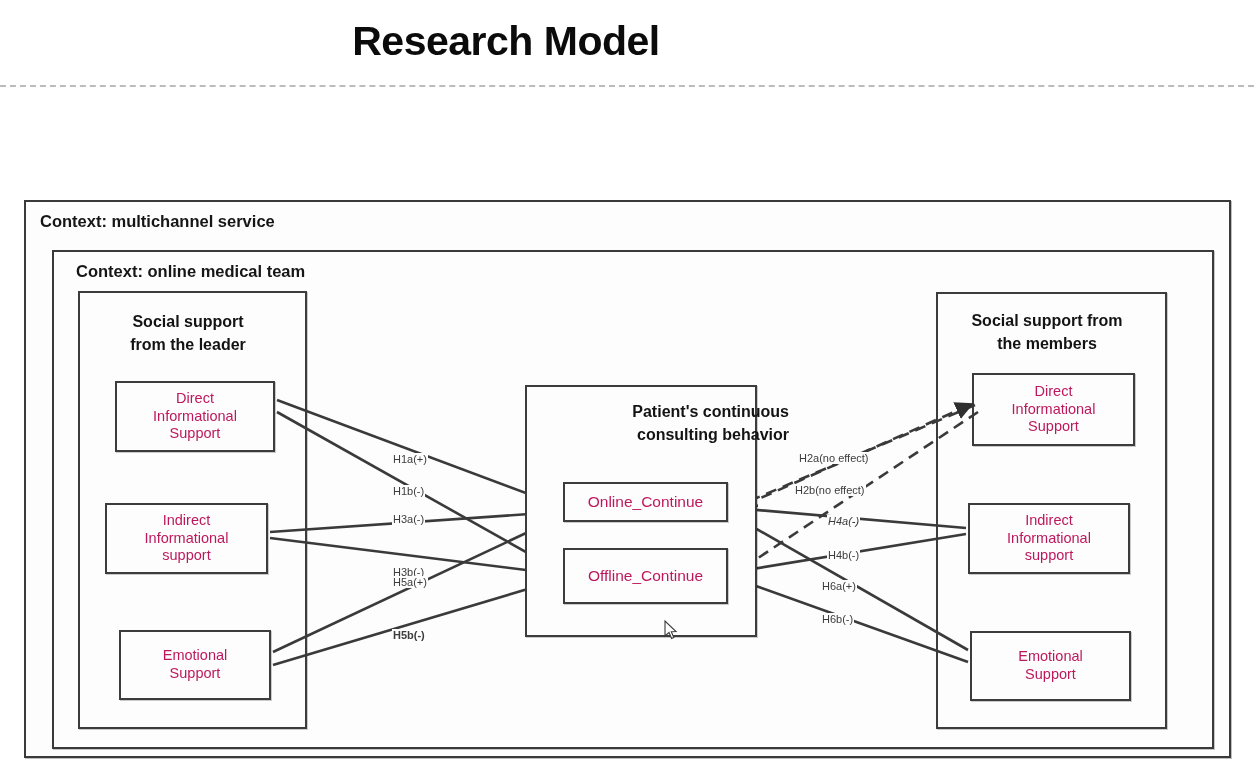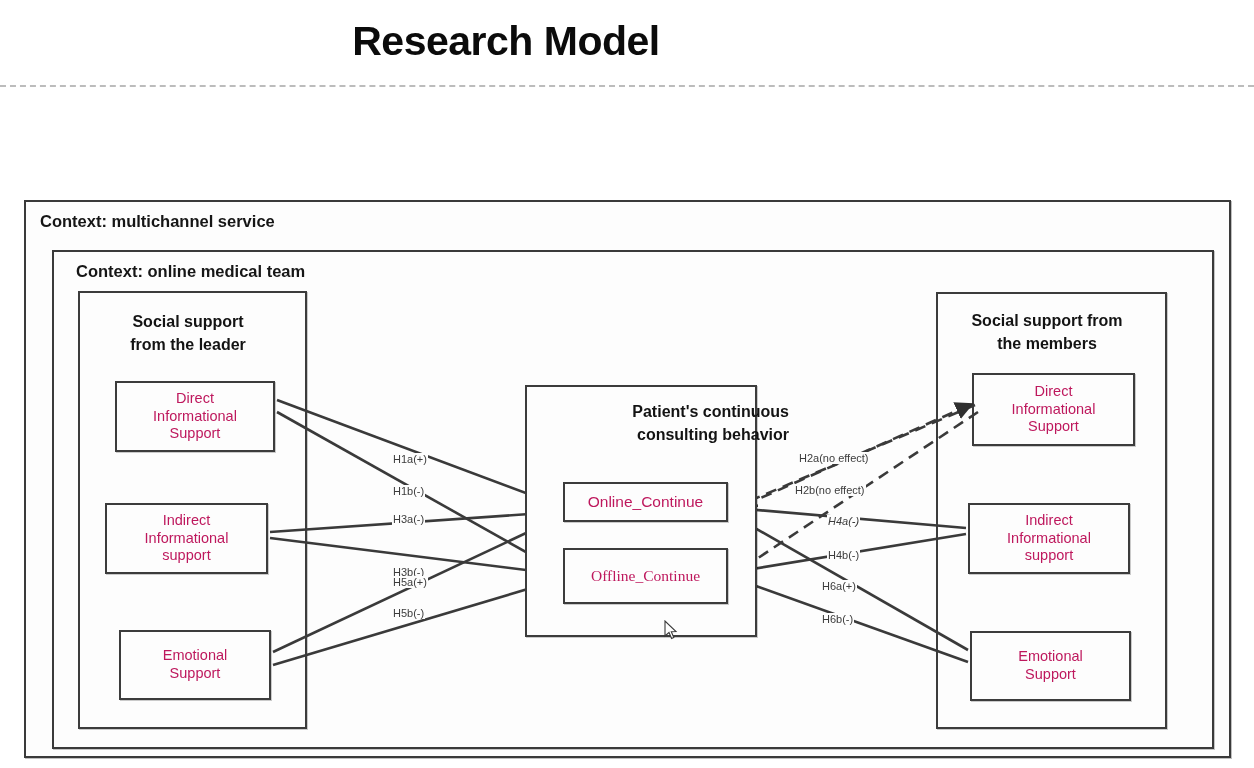--- a/index.html
+++ b/index.html
@@ -81,21 +81,21 @@
     left:525px;top:385px;width:232px;height:252px;
     border:2px solid #3c3c3c;background:#fdfdfd;
     box-shadow:1px 1px 0 rgba(0,0,0,.2);
   }
   .center-title{
     position:absolute;left:525px;top:400px;width:232px;
     text-align:right;font-size:16px;font-weight:bold;
     color:#131313;line-height:1.45;margin-left:32px;
   }
   .n-c1{left:563px;top:482px;width:165px;height:40px;font-size:15.5px;}
-  .n-c2{left:563px;top:548px;width:165px;height:56px;font-size:15.5px;font-family:Liberation Serif, serif;}
+  .n-c2{left:563px;top:548px;width:165px;height:56px;font-size:15.5px;}
 
   
   .hlabel{
     position:absolute;
     font-size:11px;color:#3c3c3c;
     white-space:nowrap;
     background:#fdfdfd;
     padding:0 1px;
   }
 
@@ -217,21 +217,21 @@
   </div>
   <div class="node n-c2">
     <span>Offline_Continue</span>
   </div>
 
   <div class="hlabel" style="left:392px;top:453px;">H1a(+)</div>
   <div class="hlabel" style="left:392px;top:485px;">H1b(-)</div>
   <div class="hlabel" style="left:392px;top:513px;">H3a(-)</div>
   <div class="hlabel" style="left:392px;top:546px;margin-top:20px;">H3b(-)</div>
   <div class="hlabel" style="left:392px;top:576px;">H5a(+)</div>
-  <div class="hlabel" style="left:392px;top:607px;">H5b(-)</div>
+  <div class="hlabel" style="left:392px;top:629px;font-weight:bold;">H5b(-)</div>
 
   <div class="hlabel" style="left:798px;top:452px;">H2a(no effect)</div>
   <div class="hlabel" style="left:794px;top:484px;">H2b(no effect)</div>
   <div class="hlabel" style="left:827px;top:515px;font-style:italic;">H4a(-)</div>
   <div class="hlabel" style="left:827px;top:549px;">H4b(-)</div>
   <div class="hlabel" style="left:821px;top:580px;">H6a(+)</div>
   <div class="hlabel" style="left:821px;top:613px;">H6b(-)</div>
 
   <svg class="cursor" viewBox="0 0 14 20">
     <path d="M1 1 L1 16 L5 12.5 L7.6 18.5 L9.8 17.5 L7.3 11.8 L12 11.5 Z" fill="#ffffff" stroke="#3a3a3a" stroke-width="1.1"></path>

